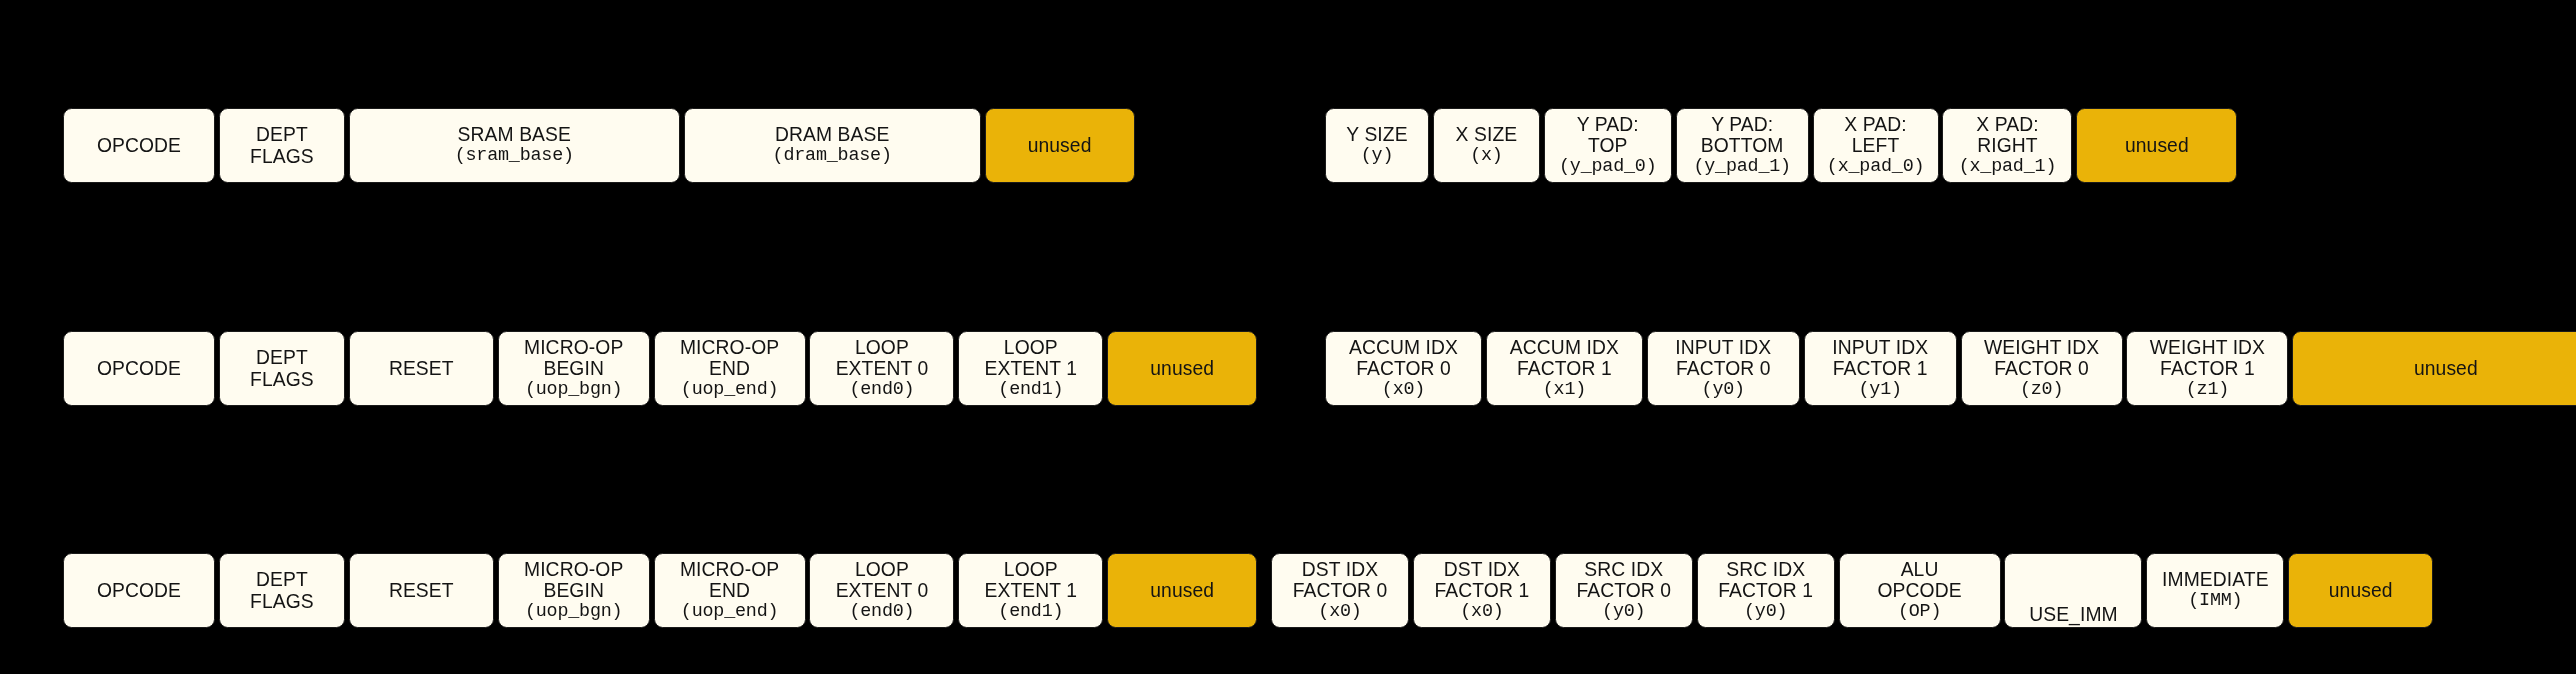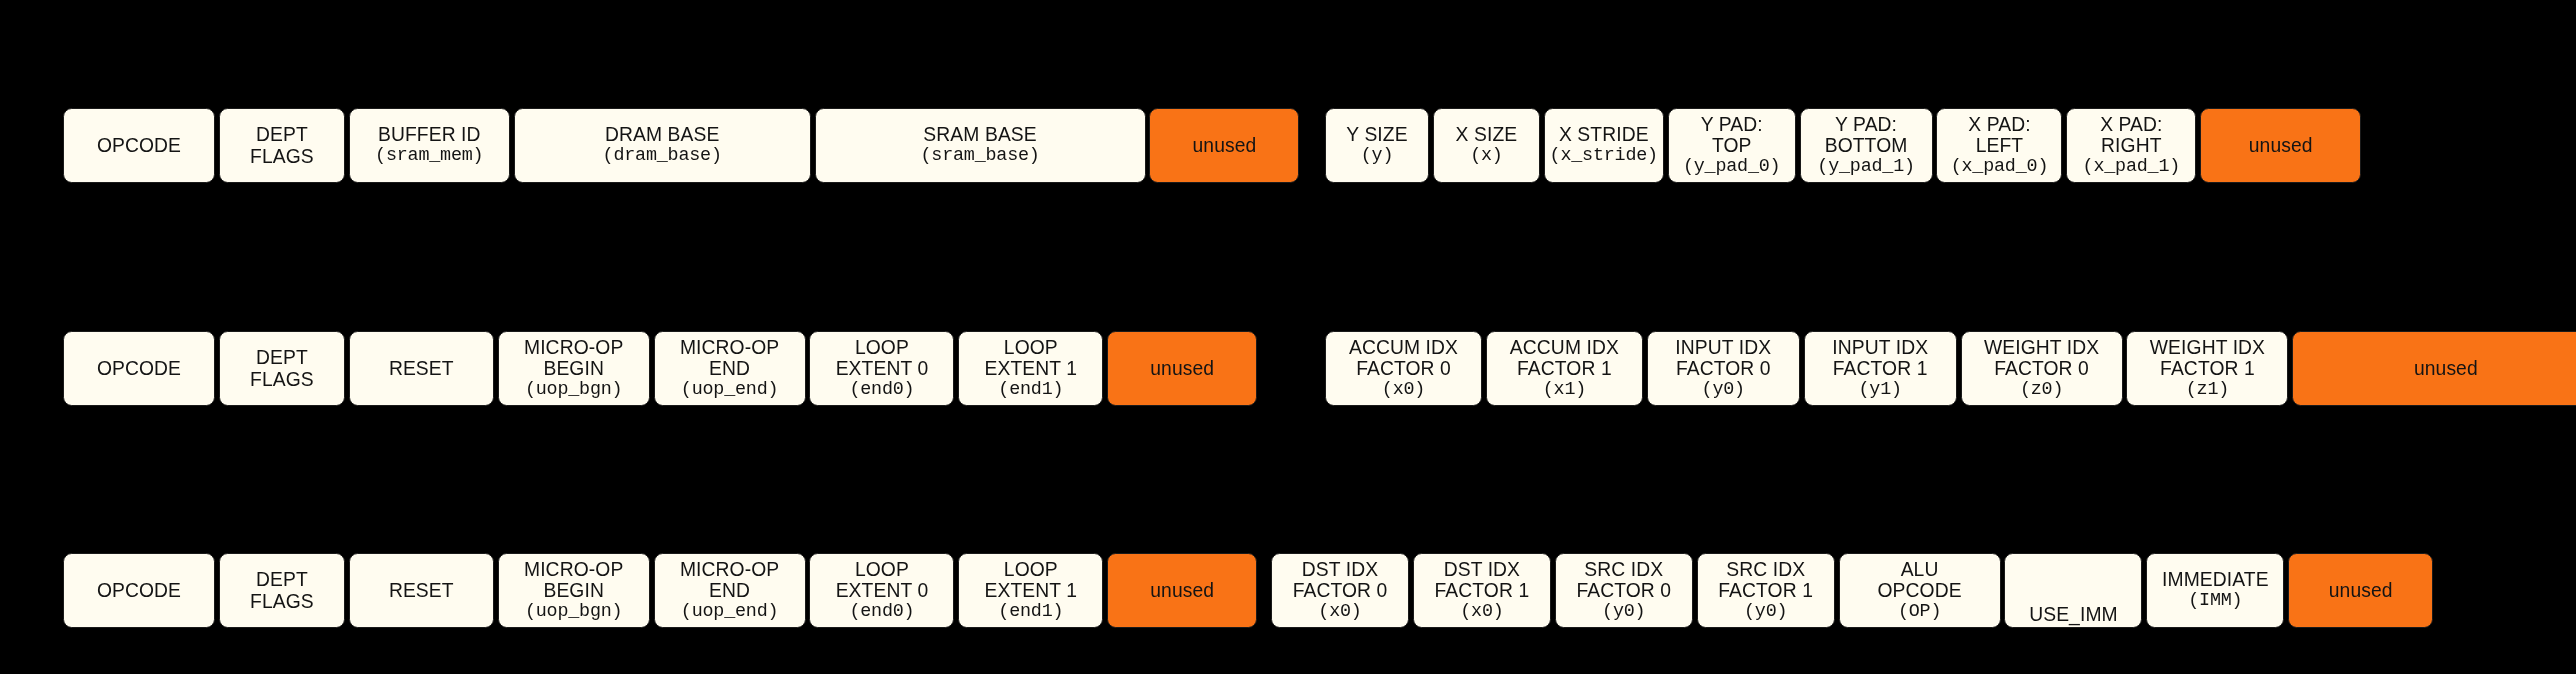--- a/index.html
+++ b/index.html
@@ -15,65 +15,57 @@
     border-radius:8.7px;
     display:flex;
     flex-direction:column;
     align-items:center;
     justify-content:center;
     color:#141414;
     line-height:1.12;
     padding:1.9px 2.9px;
     overflow:hidden;
   }
-  .field.unused{background:#f97316;}
+  .field.unused{background:#eab308;}
   .lbl{font-size:19.3px;letter-spacing:0.1px;white-space:nowrap;}
   .code{font-family:"Liberation Mono", monospace;font-size:18.4px;white-space:nowrap;letter-spacing:-0.2px;}
 </style>
 </head>
 <body>
 
 <div class="diagram" style="background: rgb(0, 0, 0);">
     <div class="row" style="top: 108px;">
       <div class="group" style="left: 63px;">
         <div class="field" style="width: 152px;">
           <div class="lbl">OPCODE</div>
         </div>
         <div class="field" style="width: 126px;">
           <div class="lbl">DEPT</div>
           <div class="lbl">FLAGS</div>
         </div>
-        <div class="field" style="width: 161px;">
-          <div class="lbl">BUFFER ID</div>
-          <div class="code">(sram_mem)</div>
+        <div class="field" style="width: 331px;">
+          <div class="lbl">SRAM BASE</div>
+          <div class="code">(sram_base)</div>
         </div>
         <div class="field" style="width: 297px;">
           <div class="lbl">DRAM BASE</div>
           <div class="code">(dram_base)</div>
-        </div>
-        <div class="field" style="width: 331px;">
-          <div class="lbl">SRAM BASE</div>
-          <div class="code">(sram_base)</div>
         </div>
         <div class="field unused" style="width: 150px;">
           <div class="lbl">unused</div>
         </div>
       </div>
       <div class="group" style="left: 1325px;">
         <div class="field" style="width: 104px;">
           <div class="lbl">Y SIZE</div>
           <div class="code">(y)</div>
         </div>
         <div class="field" style="width: 107px;">
           <div class="lbl">X SIZE</div>
           <div class="code">(x)</div>
-        </div>
-        <div class="field" style="width: 120px;">
-          <div class="lbl">X STRIDE</div>
-          <div class="code">(x_stride)</div>
         </div>
         <div class="field" style="width: 128px;">
           <div class="lbl">Y PAD:</div>
           <div class="lbl">TOP</div>
           <div class="code">(y_pad_0)</div>
         </div>
         <div class="field" style="width: 133px;">
           <div class="lbl">Y PAD:</div>
           <div class="lbl">BOTTOM</div>
           <div class="code">(y_pad_1)</div>

